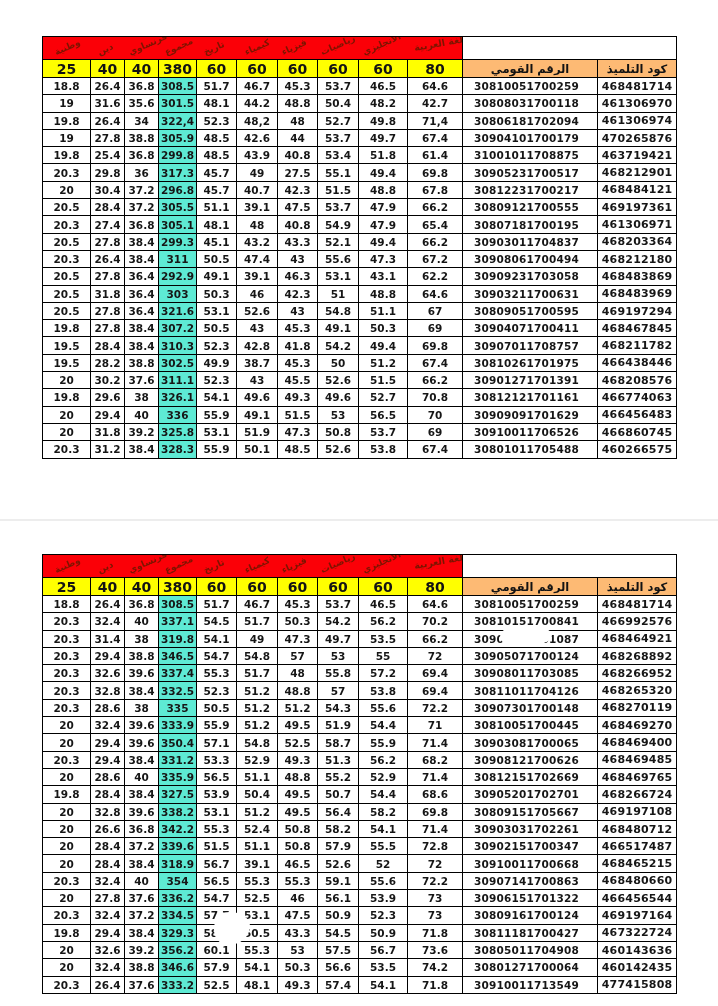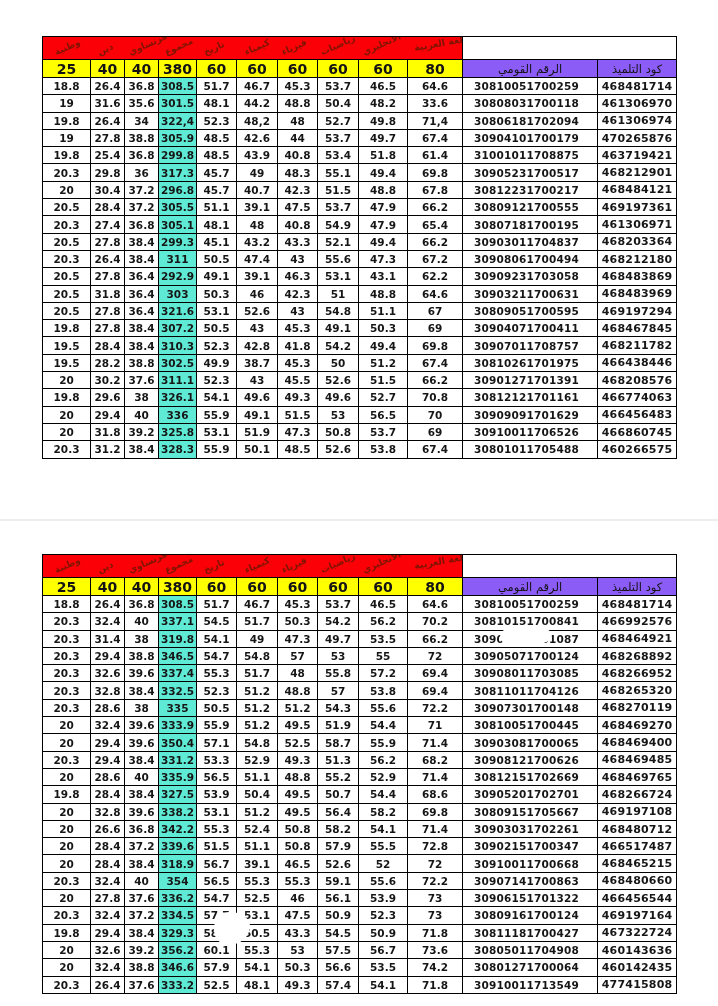--- a/index.html
+++ b/index.html
@@ -7,21 +7,21 @@
        font-family:"DejaVu Sans","Liberation Sans",sans-serif;overflow:hidden;}
   .sheet{position:absolute;left:42px;width:634px;}
   #sheet1{top:36px;}
   #sheet2{top:554px;}
   table.grades{border-collapse:collapse;table-layout:fixed;width:634px;border:1px solid #000;}
   table.grades td{padding:0;overflow:hidden;}
   td.redcell{background:#fb0007;height:22px;position:relative;border:1px solid #000;border-bottom:1px solid #000;}
   td.blankcell{border:none;background:#fff;}
   td.maxcell{background:#ffff00;border:1px solid #000;font-weight:bold;text-align:center;
              font-size:14px;height:17px;color:#131313;}
-  td.idhead,td.codehead{background:#8b5cf6;border:1px solid #000;font-weight:normal;text-align:center;
+  td.idhead,td.codehead{background:#fdba74;border:1px solid #000;font-weight:bold;text-align:center;
              font-size:11.5px;color:#131313;direction:rtl;}
   td.cell{background:#fff;border:1px solid #000;height:16.3px;font-weight:bold;font-size:10.5px;
           text-align:center;color:#161616;}
   td.cell.total{background:#5eead4;}
   td.cell.idcell{padding-right:7px;font-size:10.5px;letter-spacing:0.2px;}
   td.cell.codecell{text-align:center;font-size:11px;letter-spacing:0.2px;}
   .rot{position:absolute;bottom:2px;font-size:9px;font-weight:bold;color:#7c1400;
        transform-origin:0 100%;transform:rotate(-24deg);white-space:nowrap;direction:rtl;}
   .rot0{left:14px;} .rot1{left:57px;} .rot2{left:88px;} .rot3{left:124px;}
   .rot4{left:163px;} .rot5{left:204px;} .rot6{left:241px;} .rot7{left:280px;}
@@ -98,21 +98,21 @@
         <tr>
           <td class="cell">19</td>
           <td class="cell">31.6</td>
           <td class="cell">35.6</td>
           <td class="cell total">301.5</td>
           <td class="cell">48.1</td>
           <td class="cell">44.2</td>
           <td class="cell">48.8</td>
           <td class="cell">50.4</td>
           <td class="cell">48.2</td>
-          <td class="cell">33.6</td>
+          <td class="cell">42.7</td>
           <td class="cell idcell">30808031700118</td>
           <td class="cell codecell">461306970</td>
         </tr>
         <tr>
           <td class="cell">19.8</td>
           <td class="cell">26.4</td>
           <td class="cell">34</td>
           <td class="cell total">322,4</td>
           <td class="cell">52.3</td>
           <td class="cell">48,2</td>
@@ -151,21 +151,21 @@
           <td class="cell idcell">31001011708875</td>
           <td class="cell codecell">463719421</td>
         </tr>
         <tr>
           <td class="cell">20.3</td>
           <td class="cell">29.8</td>
           <td class="cell">36</td>
           <td class="cell total">317.3</td>
           <td class="cell">45.7</td>
           <td class="cell">49</td>
-          <td class="cell">48.3</td>
+          <td class="cell">27.5</td>
           <td class="cell">55.1</td>
           <td class="cell">49.4</td>
           <td class="cell">69.8</td>
           <td class="cell idcell">30905231700517</td>
           <td class="cell codecell">468212901</td>
         </tr>
         <tr>
           <td class="cell">20</td>
           <td class="cell">30.4</td>
           <td class="cell">37.2</td>

